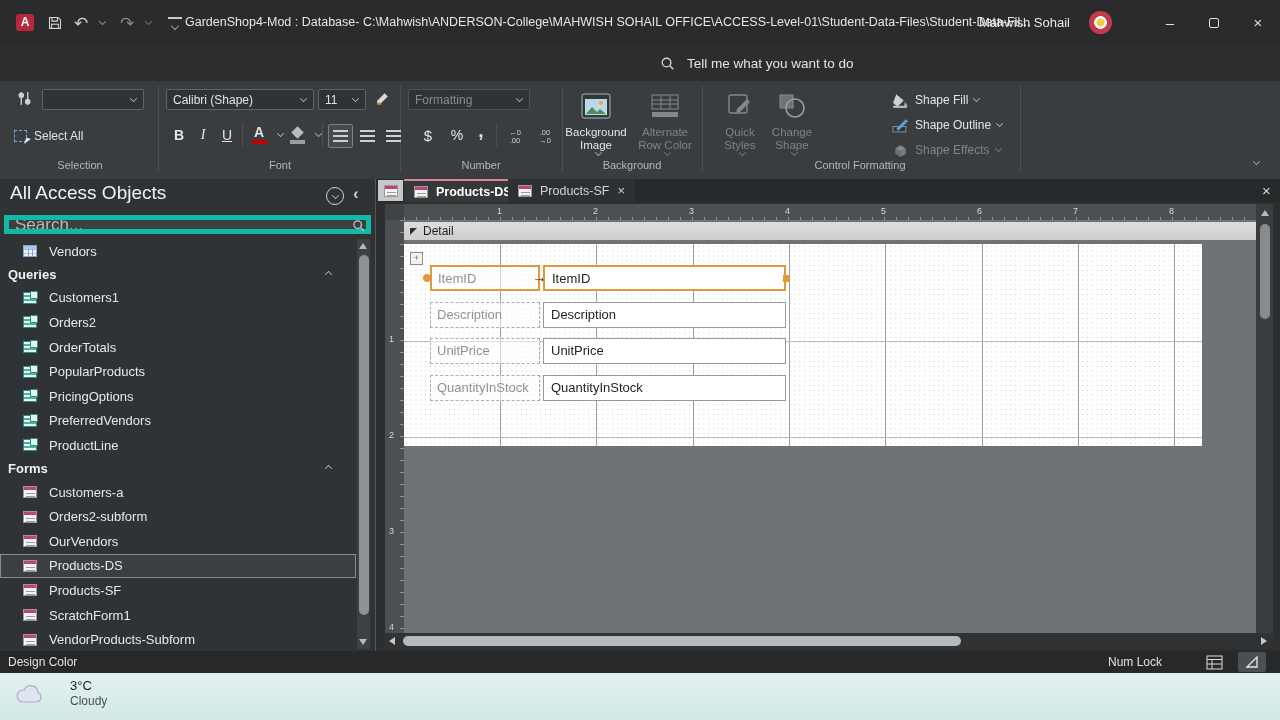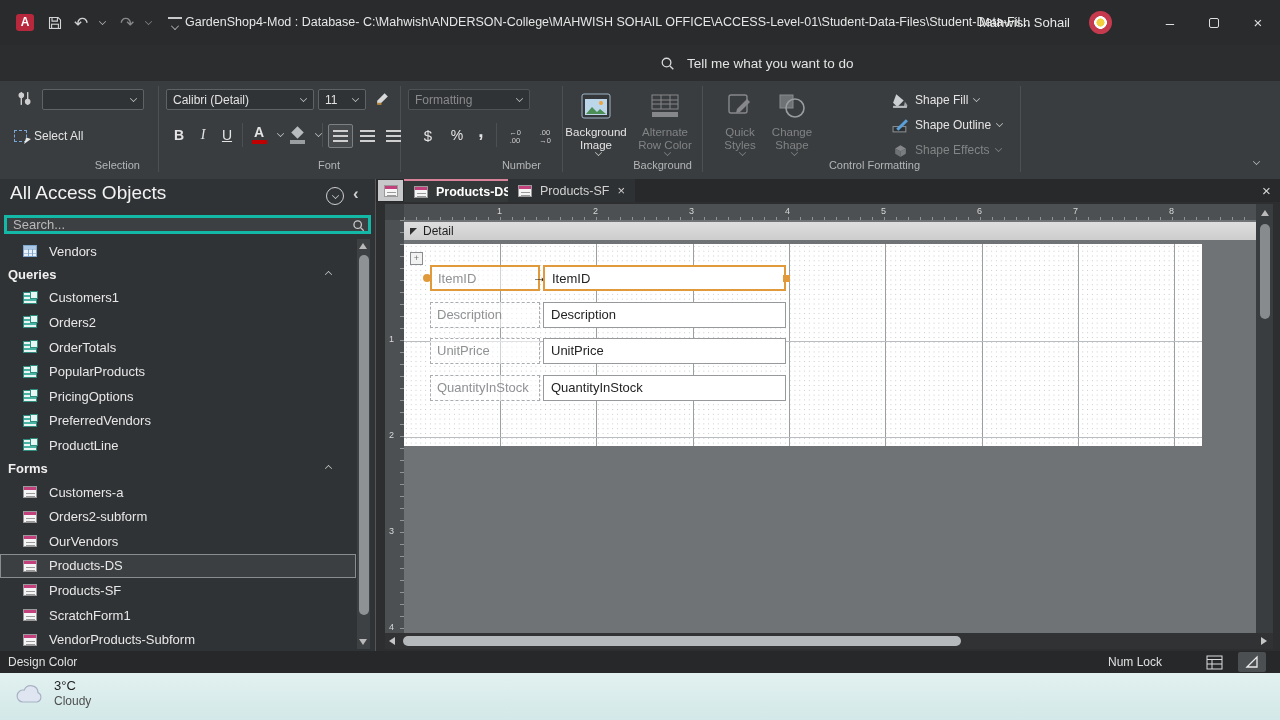--- a/index.html
+++ b/index.html
@@ -27,21 +27,21 @@
   
   .tabsrow{position:absolute;left:0;top:45px;width:1280px;height:36px;background:#292b2d;display:flex;align-items:stretch;padding-left:16px}
   .rtab{padding:0 13px;line-height:34px;font-size:13.5px;color:#ededed;cursor:default}
   .rtab.ctx{color:#dd8fa5}
   .rtab.active{color:#e497ac;border-bottom:3px solid #d9839b;line-height:32px}
   .tellme{position:absolute;left:660px;top:45px;height:36px;display:flex;align-items:center;gap:12px;color:#e3e3e3;font-size:13.5px}
 
   
   .ribbon{position:absolute;left:0;top:81px;width:1280px;height:98px;background:#3a3d3f;color:#e4e4e4;font-size:12px}
   .rsep{position:absolute;top:5px;height:86px;width:1px;background:#4d5053}
-  .rgl{position:absolute;top:78px;font-size:11px;color:#b3b5b7;text-align:right;width:120px}
+  .rgl{position:absolute;top:78px;font-size:11px;color:#b3b5b7;text-align:center;width:120px}
   .combo{position:absolute;height:21px;background:#303335;border:1px solid #606366;border-radius:2px;display:flex;align-items:center;padding:0 6px;font-size:12px;color:#e2e2e2}
   .combo .chv{margin-left:auto;color:#c8c8c8}
   .combo.dis{color:#88898b;border-color:#505355}
   .rbtn{position:absolute;display:flex;align-items:center;justify-content:center;height:24px;border-radius:2px;color:#e4e4e4}
   .bigbtn{position:absolute;top:4px;height:88px;display:flex;flex-direction:column;align-items:center;text-align:center;font-size:11.5px;line-height:13px;color:#e4e4e4;padding-top:4px}
   .bigbtn.dis{color:#818385}
   .bigbtn .bicon{height:34px;display:flex;align-items:center;justify-content:center;margin-bottom:3px}
   .srow{position:absolute;display:flex;align-items:center;font-size:12px;color:#e4e4e4;height:22px}
   .srow.dis{color:#828486}
   .alg{width:15px;height:12px;background:repeating-linear-gradient(to bottom,#cfcfcf 0 2px,transparent 2px 5px)}
@@ -52,21 +52,21 @@
   .fill-bar{width:15px;height:4px;background:#9b9ea0;margin-top:2px}
   .dec2{display:flex;flex-direction:column;font-size:7.5px;line-height:8px;color:#cfcfcf;text-align:center}
   .collapse-chv{position:absolute;left:1248px;top:80px;color:#bfbfbf}
 
   
   .sidebar{position:absolute;left:0;top:179px;width:376px;height:472px;background:#303335;border-right:1px solid #555;color:#e6e6e6}
   .sb-title{position:absolute;left:10px;top:3px;font-size:19px;color:#f2f2f2}
   .sb-circle{position:absolute;left:326px;top:8px;width:18px;height:18px;border:1.4px solid #cfcfcf;border-radius:50%;display:flex;align-items:center;justify-content:center;color:#cfcfcf}
   .sb-collapse{position:absolute;left:353px;top:5px;font-size:17px;color:#cfcfcf}
   .sb-collapse::before{content:"\2039";font-weight:bold}
-  .sb-search{position:absolute;left:4px;top:36px;width:367px;height:19px;background:#3d4042;border:3px solid #14b8a6;color:#cfcfcf;font-size:13px;padding:0 20px 0 6px;outline:none}
+  .sb-search{position:absolute;left:4px;top:36px;width:367px;height:19px;background:#3d4042;border:5px solid #14b8a6;color:#cfcfcf;font-size:17px;padding:0 20px 0 6px;outline:none}
   .sb-search::placeholder{color:#b9b9b9}
   .sb-mag{position:absolute;left:352px;top:39px;color:#c9c9c9}
   .sb-list{position:absolute;left:0;top:60px;width:356px}
   .nav-item{display:flex;align-items:center;height:24.6px;padding-left:22px;font-size:13px;color:#e8e8e8;border:1px solid transparent}
   .nav-item .lbl{margin-left:12px}
   .nav-item.sel{background:#3c3f42;border-color:#8a8d90}
   .nav-h{display:flex;align-items:center;height:22px;padding-left:8px;font-size:13px;font-weight:bold;color:#f0f0f0;position:relative}
   .nav-h .chu{position:absolute;right:24px;color:#cfcfcf}
   .ico-table{width:14px;height:12px;border:1px solid #7fa6cf;background-color:#eaf1f8;background-image:linear-gradient(#aac8e6 0 3px,transparent 3px),repeating-linear-gradient(to right,transparent 0 3.6px,#7fa6cf 3.6px 4.6px),repeating-linear-gradient(to bottom,transparent 0 3px,#a9c4de 3px 4px)}
   .ico-query{width:14px;height:12px;border:1px solid #2f8d80;background:repeating-linear-gradient(to bottom,#e9f6f4 0 2px,#49b3a3 2px 4px);position:relative}
@@ -121,21 +121,21 @@
 
   
   .statusbar{position:absolute;left:0;top:651px;width:1280px;height:22px;background:#26282a;color:#e0e0e0;font-size:12px}
   .sb-view{position:absolute;left:8px;top:4px}
   .sb-num{position:absolute;right:118px;top:4px}
   .sb-vico{position:absolute;top:1px;width:28px;height:20px;display:flex;align-items:center;justify-content:center}
   .sb-vico.on{background:#4c4f52;border-radius:2px}
 
   
   .taskbar{position:absolute;left:0;top:673px;width:1280px;height:47px;background:linear-gradient(#e2f1f0,#d3e8e8)}
-  .weather{position:absolute;left:14px;top:5px;display:flex;align-items:center;gap:8px}
+  .weather{position:absolute;left:14px;top:5px;display:flex;align-items:center;gap:24px}
   .w-temp{font-size:13px;color:#222;line-height:16px}
   .w-cond{font-size:12px;color:#4f4f4f;line-height:15px}
 </style>
 </head>
 <body>
 
 <div class="screen">
 
   <div class="titlebar">
     <div class="app-logo">A</div>
@@ -191,21 +191,21 @@
       </div>
     <div class="srow" style="left:14px;top:44px">
       <span style="display:inline-block;width:13px;height:12px;border:1.2px dashed #7aa7d8;position:relative;margin-right:7px">
           <span style="position:absolute;right:-4px;bottom:-4px;width:0;height:0;border-left:5px solid #e8e8e8;border-bottom:7px solid transparent;transform:rotate(18deg)"></span>
         </span>
       <span>Select All</span>
     </div>
     <div class="rgl" style="left:20px">Selection</div>
 
     <div class="combo" style="left:166px;top:8px;width:148px">
-        <span>Calibri (Detail)</span>
+        <span>Calibri (Shape)</span>
         <span class="chv"></span>
       </div>
     <div class="combo" style="left:318px;top:8px;width:48px">
         <span>11</span>
         <span class="chv"></span>
       </div>
     <span class="abs" style="left:374px;top:9px">
       <svg width="17" height="17" viewBox="0 0 16 16">
           <path d="M3 10l7-7 3 3-7 7H3z" fill="#d9d9d9"></path>
           <path d="M3 13h4" stroke="#b9863c" stroke-width="2"></path>

